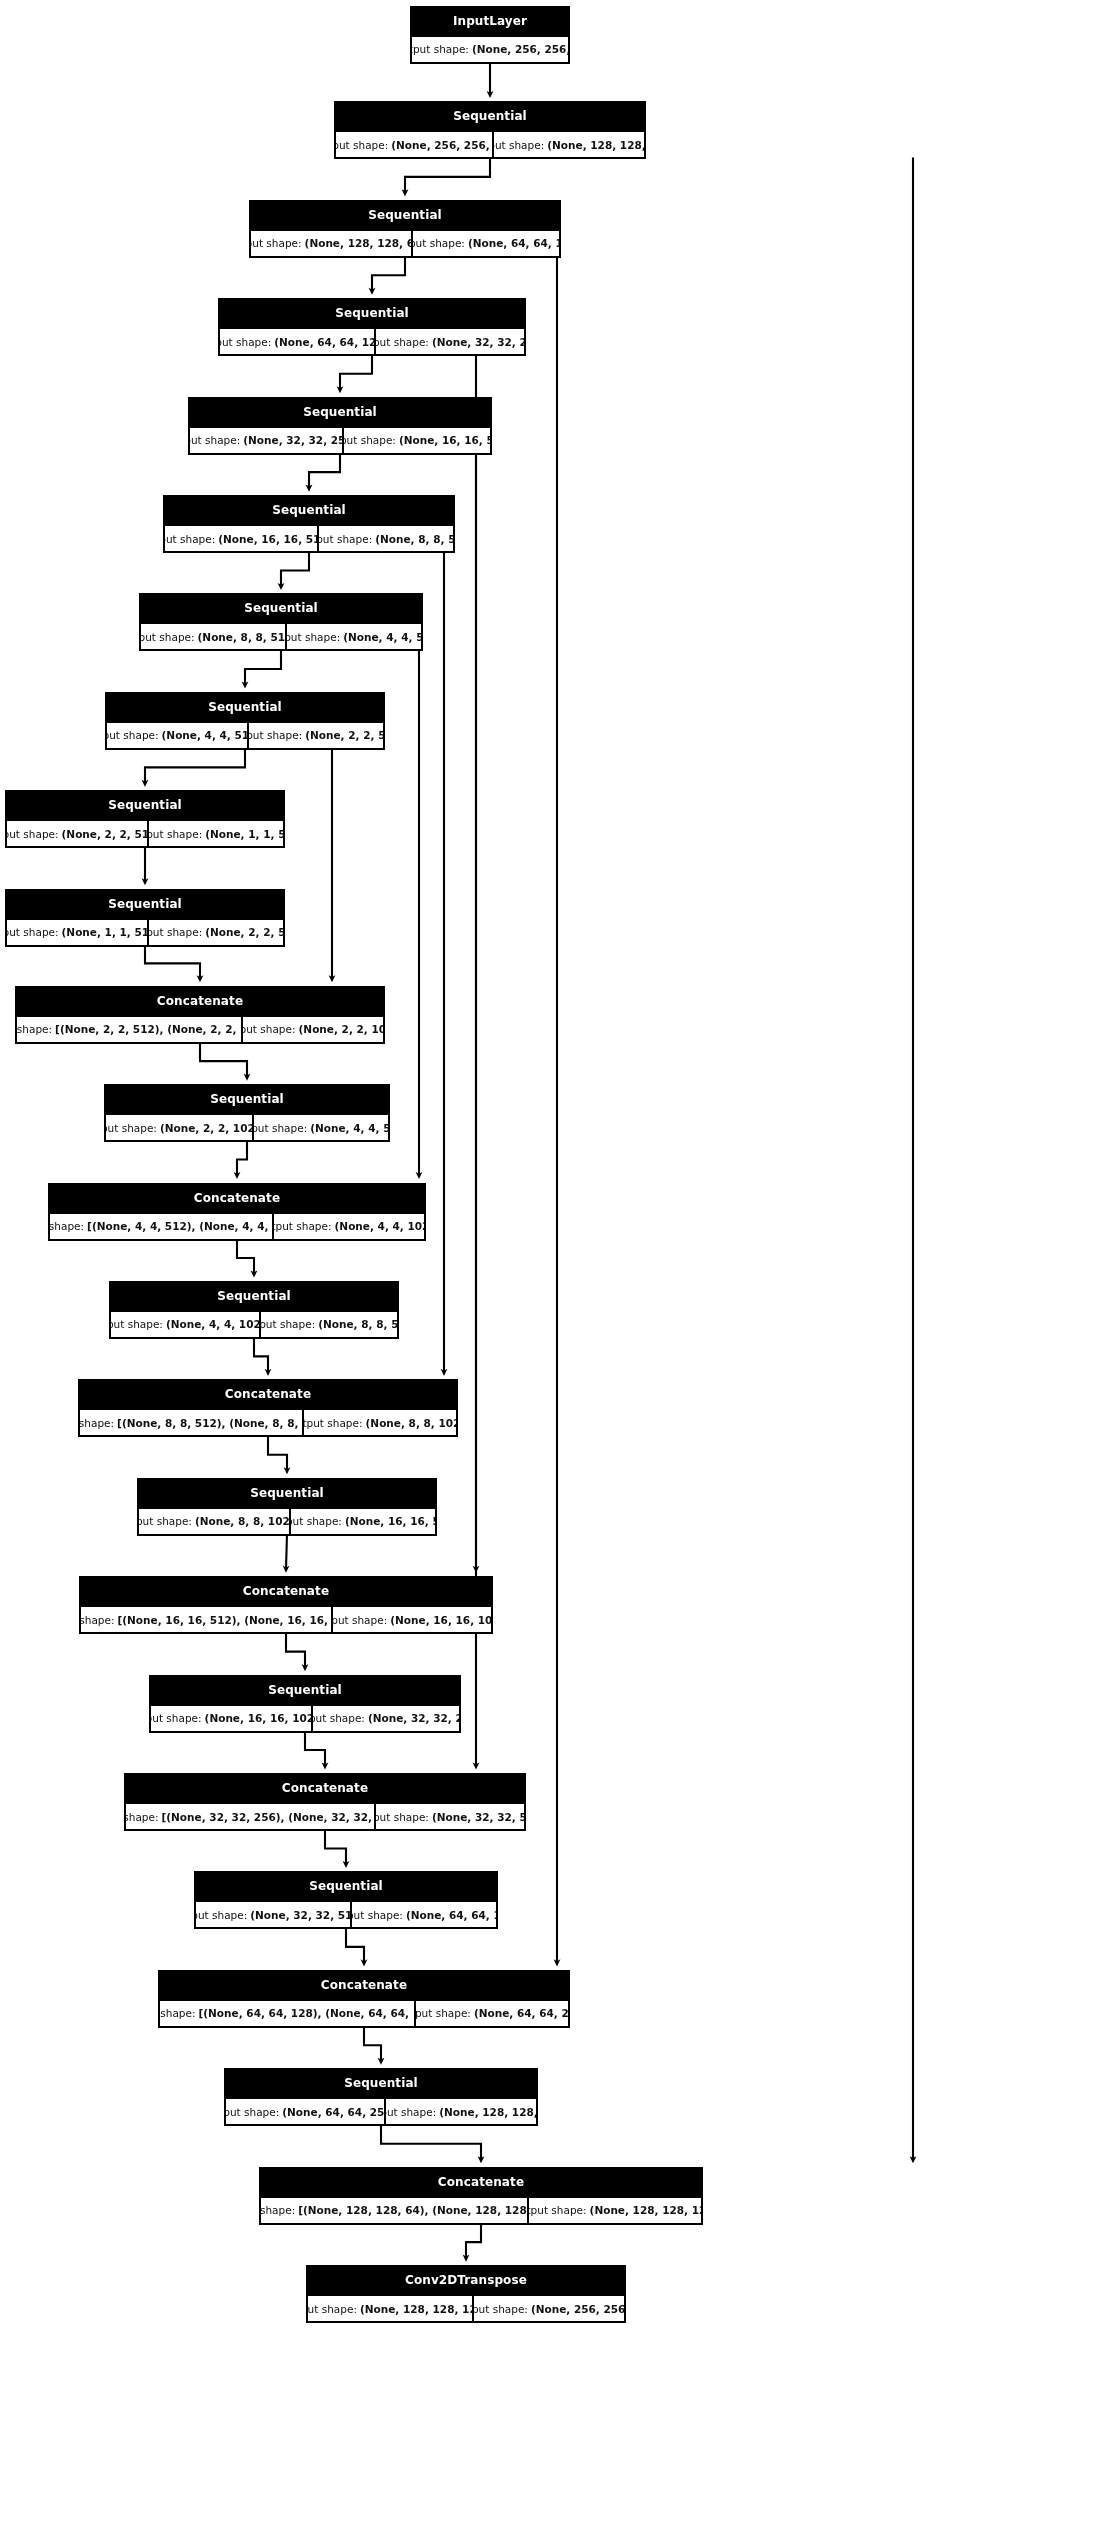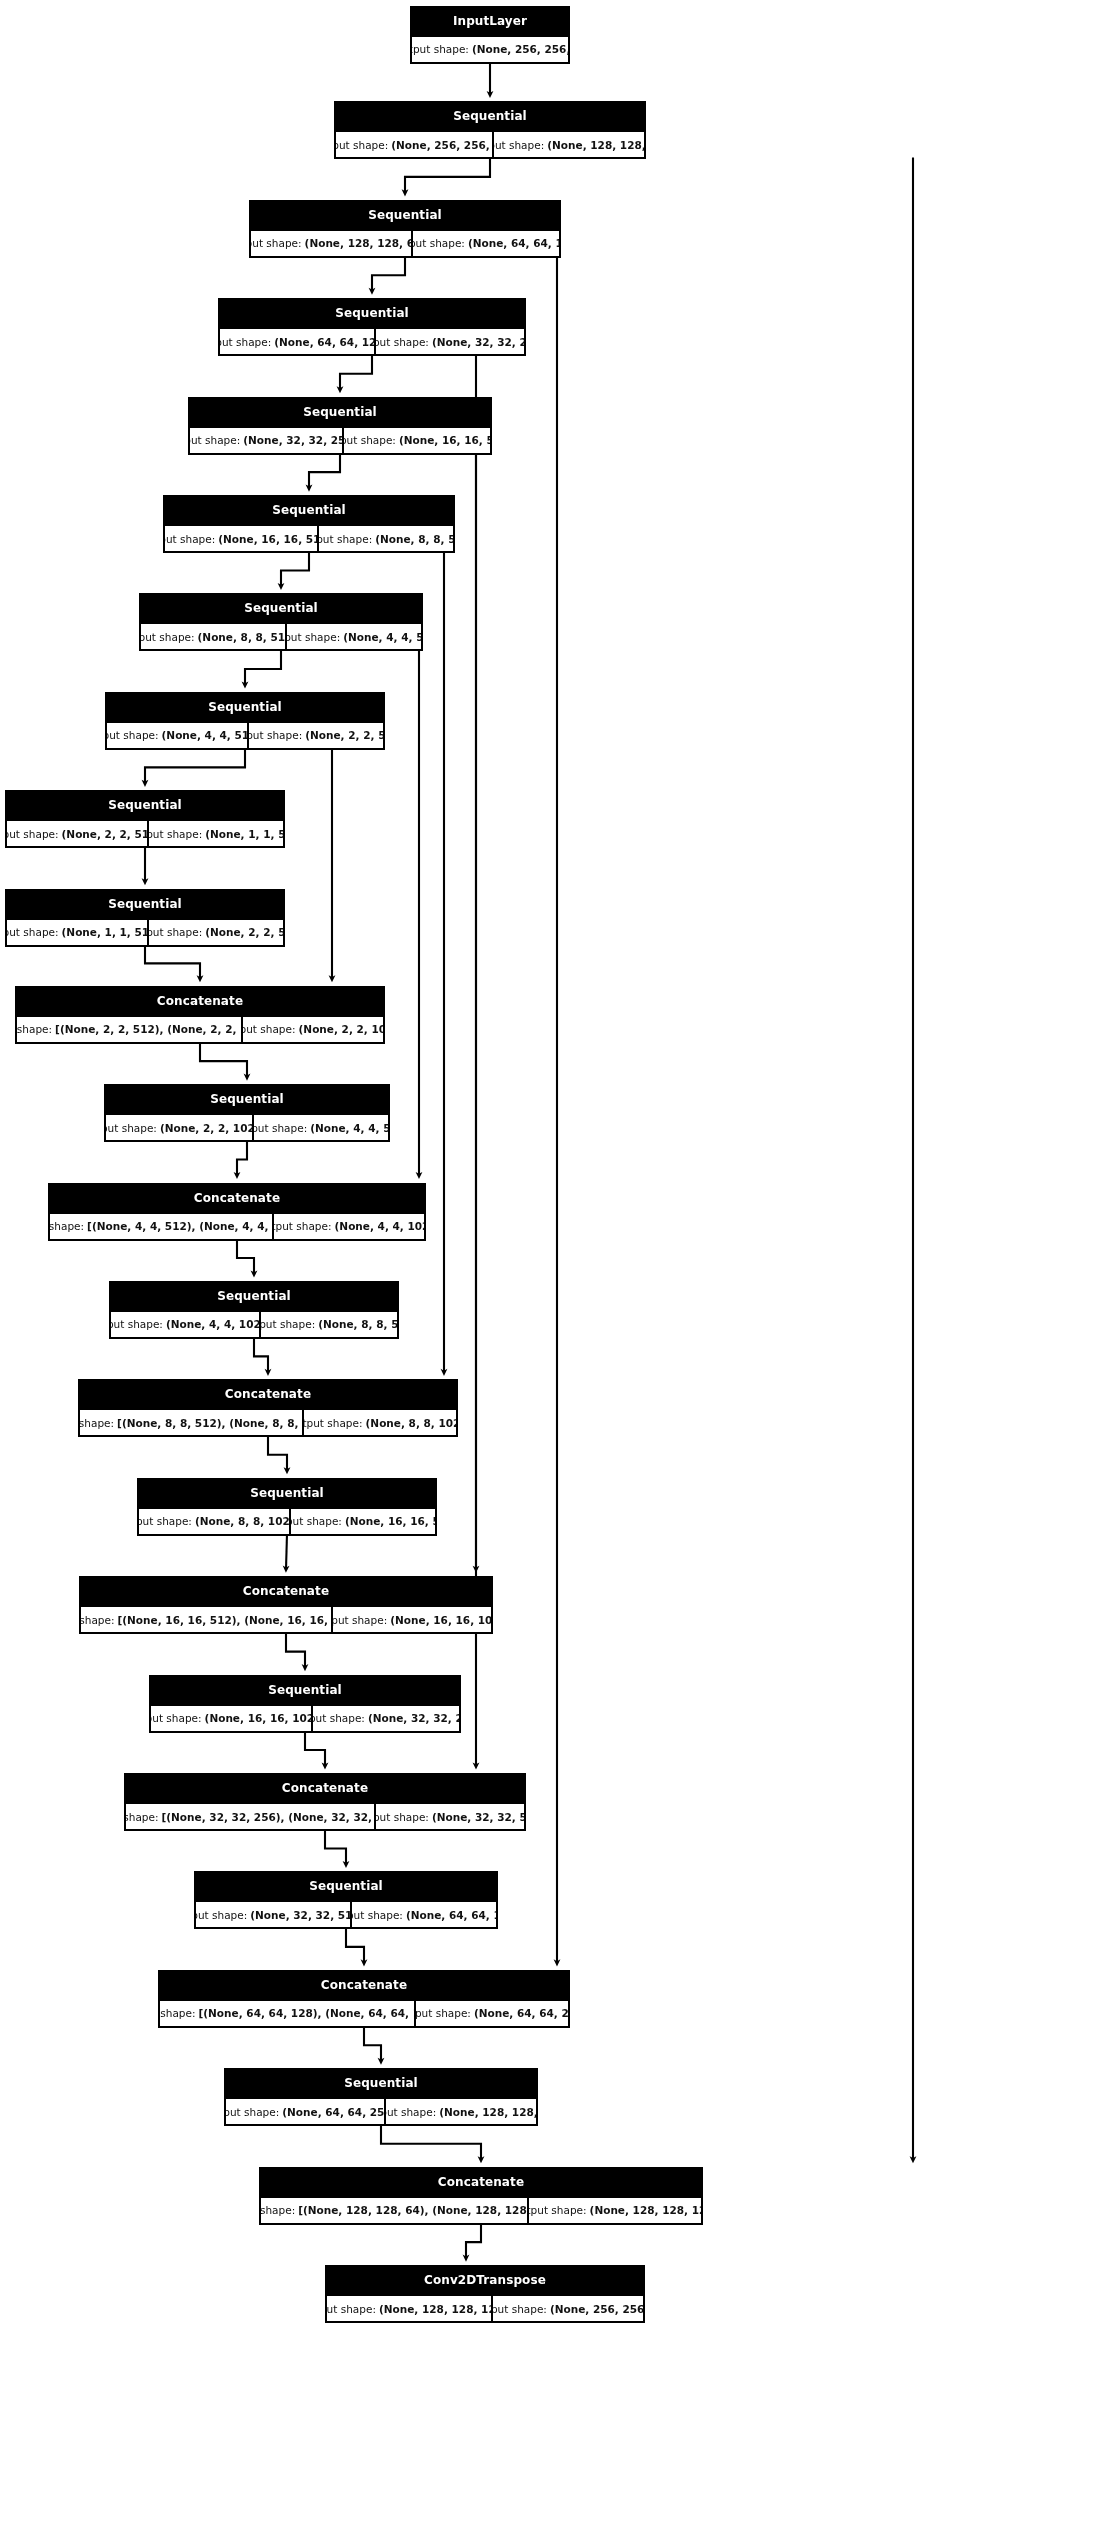--- a/index.html
+++ b/index.html
@@ -413,21 +413,21 @@
           <div class="shape-cell" style="width: 266px;">
             <span class="lbl">Input shape:</span>
             <span class="val">[(None, 128, 128, 64), (None, 128, 128, 64)]</span>
           </div>
           <div class="shape-cell right" style="width: 174px;">
             <span class="lbl">Output shape:</span>
             <span class="val">(None, 128, 128, 128)</span>
           </div>
         </div>
       </div>
-      <div class="node" style="left: 306px; top: 2265.1px; width: 320px; margin-left: 19px;">
+      <div class="node" style="left: 306px; top: 2265.1px; width: 320px;">
         <div class="node-title">Conv2DTranspose</div>
         <div class="node-body">
           <div class="shape-cell" style="width: 164px;">
             <span class="lbl">Input shape:</span>
             <span class="val">(None, 128, 128, 128)</span>
           </div>
           <div class="shape-cell right" style="width: 152px;">
             <span class="lbl">Output shape:</span>
             <span class="val">(None, 256, 256, 3)</span>
           </div>

